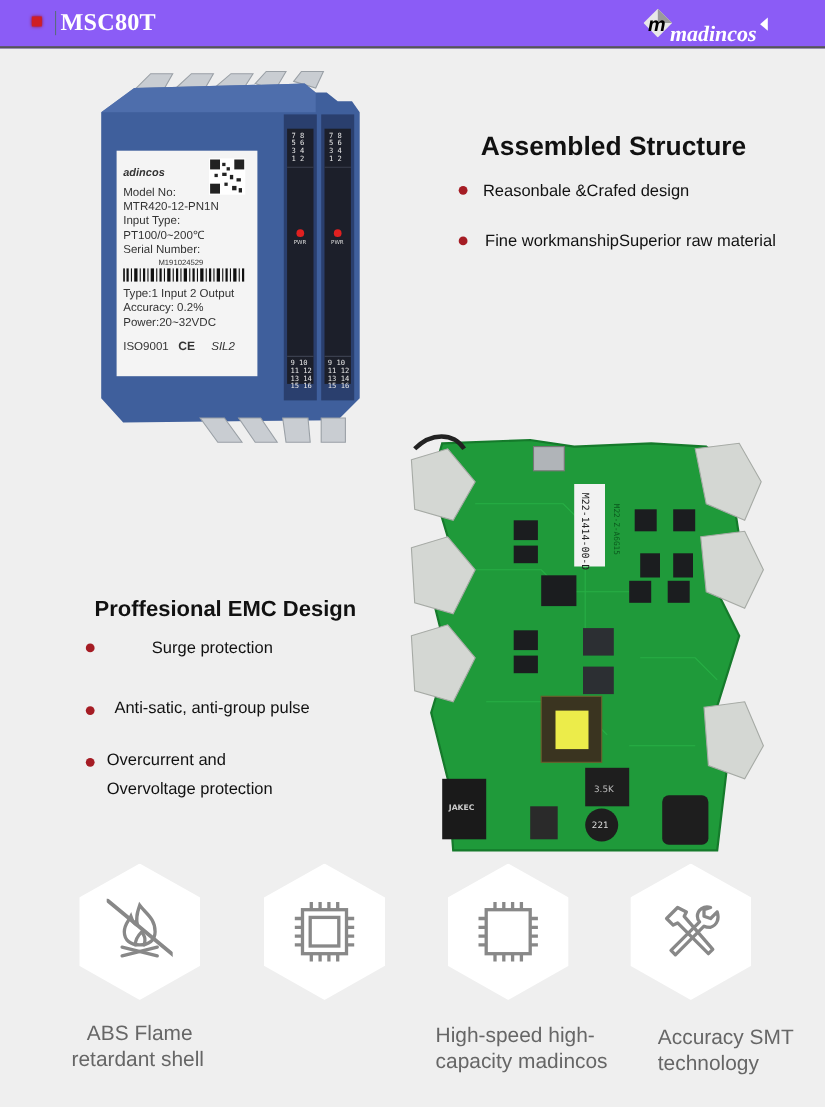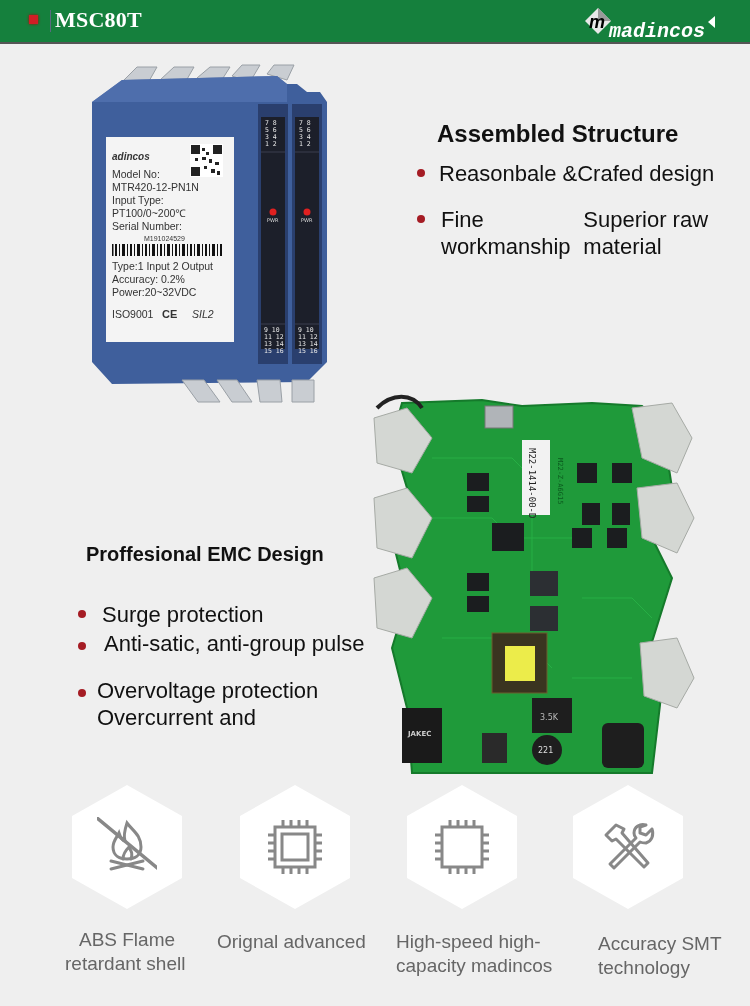--- a/index.html
+++ b/index.html
@@ -1,34 +1,34 @@
 <!DOCTYPE html>
 <html><head>
 <meta charset="utf-8">
 <style>
   * { box-sizing: border-box; margin: 0; padding: 0; }
   html, body { width: 750px; height: 1006px; overflow: hidden; }
   body { background: #efefef; font-family: "Liberation Sans", sans-serif; position: relative; color: #111; }
 
-  .header { position: absolute; left: 0; top: 0; width: 750px; height: 44px; background: #15803d; border-bottom: 2px solid #555; padding-left: 26px; }
+  .header { position: absolute; left: 0; top: 0; width: 750px; height: 44px; background: #8b5cf6; border-bottom: 2px solid #555; padding-left: 26px; }
   .header .sq { position: absolute; left: 29px; top: 15px; width: 9px; height: 9px; background: #d01e25; box-shadow: 0 0 3px #a00; }
   .header .bar { position: absolute; left: 50px; top: 10px; width: 1px; height: 22px; background: #5a6a80; }
   .header .title { position: absolute; left: 55px; top: 7px; font-family: "Liberation Serif", serif; font-weight: bold; font-size: 22px; color: #fff; letter-spacing: 0.2px; }
   .logo { position: absolute; left: 585px; top: 6px; height: 30px; display: flex; align-items: center; }
   .logo .diamond { width: 26px; height: 26px; position: relative; }
-  .logo .word { font-family: Liberation Mono, monospace; font-weight: bold; font-style: italic; font-size: 20px; color: #fff; margin-left: -2px; margin-top: 21px; }
+  .logo .word { font-family: Liberation Serif, serif; font-weight: bold; font-style: italic; font-size: 20px; color: #fff; margin-left: -2px; margin-top: 21px; }
   .logo .tri { width: 0; height: 0; border-top: 6px solid transparent; border-bottom: 6px solid transparent; border-right: 7px solid #fff; margin-left: 3px; margin-top: 2px; }
 
   
   .device { position: absolute; left: 82px; top: 62px; width: 255px; height: 345px; }
 
   .feature-title { position: absolute; font-weight: bold; color: #111; }
   .bullet { position: absolute; display: flex; align-items: flex-start; }
   .dot { width: 8px; height: 8px; border-radius: 50%; background: #a51c24; flex: none; }
-  .btext { font-size: 22px; line-height: 27px; color: #111; }
+  .btext { font-size: 15px; line-height: 27px; color: #111; }
 
   .pcb { position: absolute; left: 372px; top: 378px; width: 325px; height: 400px; }
 
   .hex-item { position: absolute; top: 785px; width: 160px; }
   .hex { position: absolute; width: 110px; height: 124px; background: #fff; clip-path: polygon(50% 0, 100% 25%, 100% 75%, 50% 100%, 0 75%, 0 25%); }
   .hex svg { position: absolute; left: 25px; top: 32px; }
   .hex-label { position: absolute; font-size: 19px; line-height: 24px; color: #666; white-space: nowrap; }
 </style>
 </head>
 <body>
@@ -248,33 +248,33 @@
     <rect x="160" y="320" width="40" height="35" fill="#1e1e1e"></rect>
     <text x="168" y="342" font-family="DejaVu Sans, sans-serif" font-size="8" fill="#bbb">3.5K</text>
     <circle cx="175" cy="372" r="15" fill="#1e1e1e"></circle>
     <text x="166" y="375" font-family="DejaVu Sans, sans-serif" font-size="8" fill="#ddd">221</text>
     <rect x="230" y="345" width="42" height="45" rx="6" fill="#1e1e1e"></rect>
     <rect x="110" y="355" width="25" height="30" fill="#2a2a2a"></rect>
   </svg>
 </div>
 
 <div class="feature-title" style="left:86px; top:543px; font-size:20px;">Proffesional EMC Design</div>
-<div class="bullet" style="left:78px; top:601px;">
+<div class="bullet" style="left:78px; top:576px;gap:36px;">
   <span class="dot" style="margin-top:9px;"></span>
   <span class="btext" style="margin-left:16px;">Surge protection</span>
 </div>
 <div class="bullet" style="left:78px; top:630px;">
   <span class="dot" style="margin-top:12px;"></span>
   <span class="btext" style="margin-left:18px;">Anti-satic, anti-group pulse</span>
 </div>
 <div class="bullet" style="left:78px; top:677px;">
   <span class="dot" style="margin-top:12px;"></span>
   <span class="btext" style="margin-left:11px; display:flex; flex-direction:column;">
+    <span>Overcurrent and</span>
     <span>Overvoltage protection</span>
-    <span>Overcurrent and</span>
   </span>
 </div>
 
 <div class="hex-item" style="left:72px;">
   <div class="hex">
     <svg width="60" height="60" viewBox="0 0 60 60">
       <g stroke="#888" stroke-width="3" fill="none" stroke-linecap="round">
         <path d="M30,6 C36,14 44,18 44,30 C44,38 38,42 30,42 C22,42 16,38 16,30 C16,24 20,20 22,16 C24,22 26,24 28,24 C26,18 28,12 30,6 Z"></path>
         <path d="M26,42 C26,36 30,32 32,30 C34,34 36,36 34,42"></path>
         <line x1="14" y1="52" x2="46" y2="44"></line>
@@ -310,21 +310,20 @@
           <line x1="3" y1="34" x2="10" y2="34"></line>
           <line x1="3" y1="42" x2="10" y2="42"></line>
         <line x1="50" y1="18" x2="57" y2="18"></line>
           <line x1="50" y1="26" x2="57" y2="26"></line>
           <line x1="50" y1="34" x2="57" y2="34"></line>
           <line x1="50" y1="42" x2="57" y2="42"></line>
       </g>
     </svg>
   </div>
   <div class="hex-label" style="left:-23px; top:145px;">
-    <div>Orignal advanced</div>
   </div>
 </div>
 
 <div class="hex-item" style="left:407px;">
   <div class="hex">
     <svg width="60" height="60" viewBox="0 0 60 60">
       <g stroke="#888" stroke-width="3" fill="none">
         <rect x="10" y="10" width="40" height="40"></rect>
         <line x1="18" y1="3" x2="18" y2="10"></line>
           <line x1="26" y1="3" x2="26" y2="10"></line>

